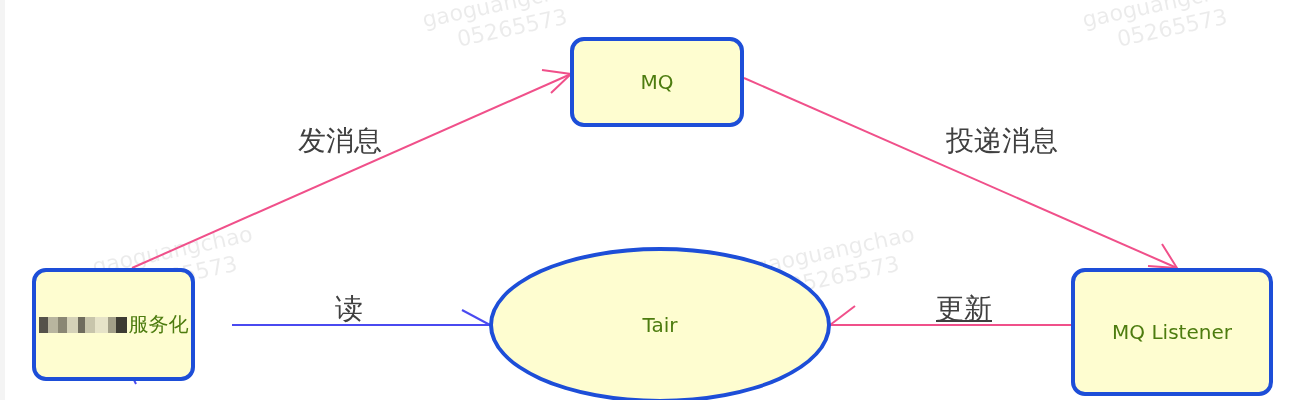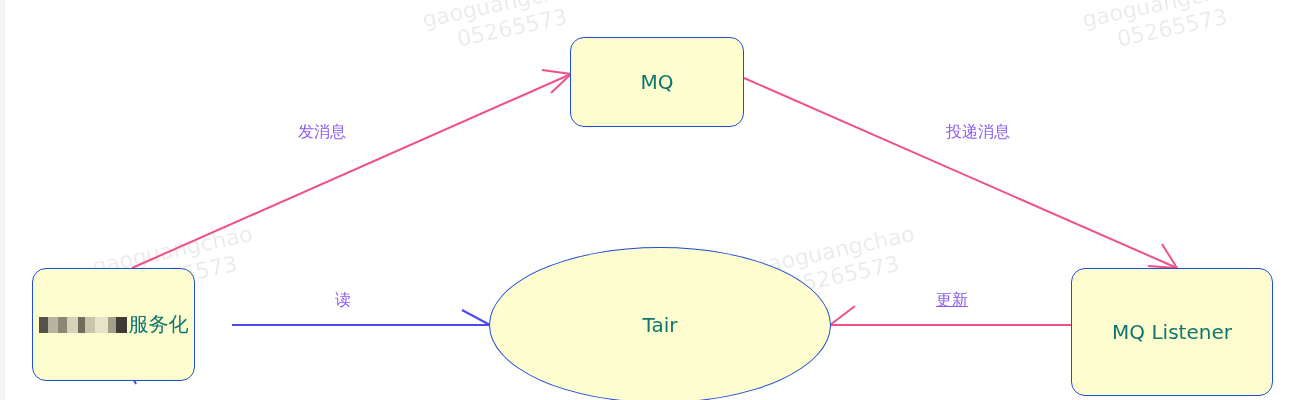--- a/index.html
+++ b/index.html
@@ -1,24 +1,24 @@
 <!DOCTYPE html>
 <html><head>
 <meta charset="utf-8">
 <style>
   html, body { margin: 0; padding: 0; background: #ffffff; }
   body { width: 1298px; height: 400px; overflow: hidden; position: relative;
          font-family: "DejaVu Sans", "Liberation Sans", sans-serif; }
   #canvas { position: absolute; left: 0; top: 0; width: 1298px; height: 400px; }
   .left-edge { position: absolute; left: 0; top: 0; width: 5px; height: 400px; background: #f4f4f4; }
-  .node { position: absolute; background: #fefdd0; border: 1px solid #1d4ed8; box-sizing: border-box;
-          display: flex; align-items: center; justify-content: center; color: #0f766e; font-size: 20px; }
+  .node { position: absolute; background: #fefdd0; border: 4px solid #1d4ed8; box-sizing: border-box;
+          display: flex; align-items: center; justify-content: center; color: #4d7c0f; font-size: 20px; }
   .rect { border-radius: 14px; }
   .ellipse { border-radius: 50%; }
-  .label { position: absolute; color: #8b5cf6; font-size: 16px; white-space: nowrap; }
+  .label { position: absolute; color: #404040; font-size: 28px; white-space: nowrap; }
   .watermark { position: absolute; color: rgba(0,0,0,0.08); font-size: 22px; line-height: 26px;
                transform: rotate(-12deg); transform-origin: left top; white-space: nowrap; pointer-events: none; }
   .pixelated { display: inline-block; width: 88px; height: 16px; margin-right: 2px; vertical-align: middle;
      background: linear-gradient(90deg, #55524a 0 10%, #b8b59f 10% 22%, #8a8774 22% 32%, #d5d2b8 32% 44%,
                  #6f6c5d 44% 52%, #c8c5ab 52% 64%, #e6e3c8 64% 78%, #a29f88 78% 88%, #3d3b33 88% 100%); }
 </style>
 </head>
 <body>
 
 <div id="canvas">

